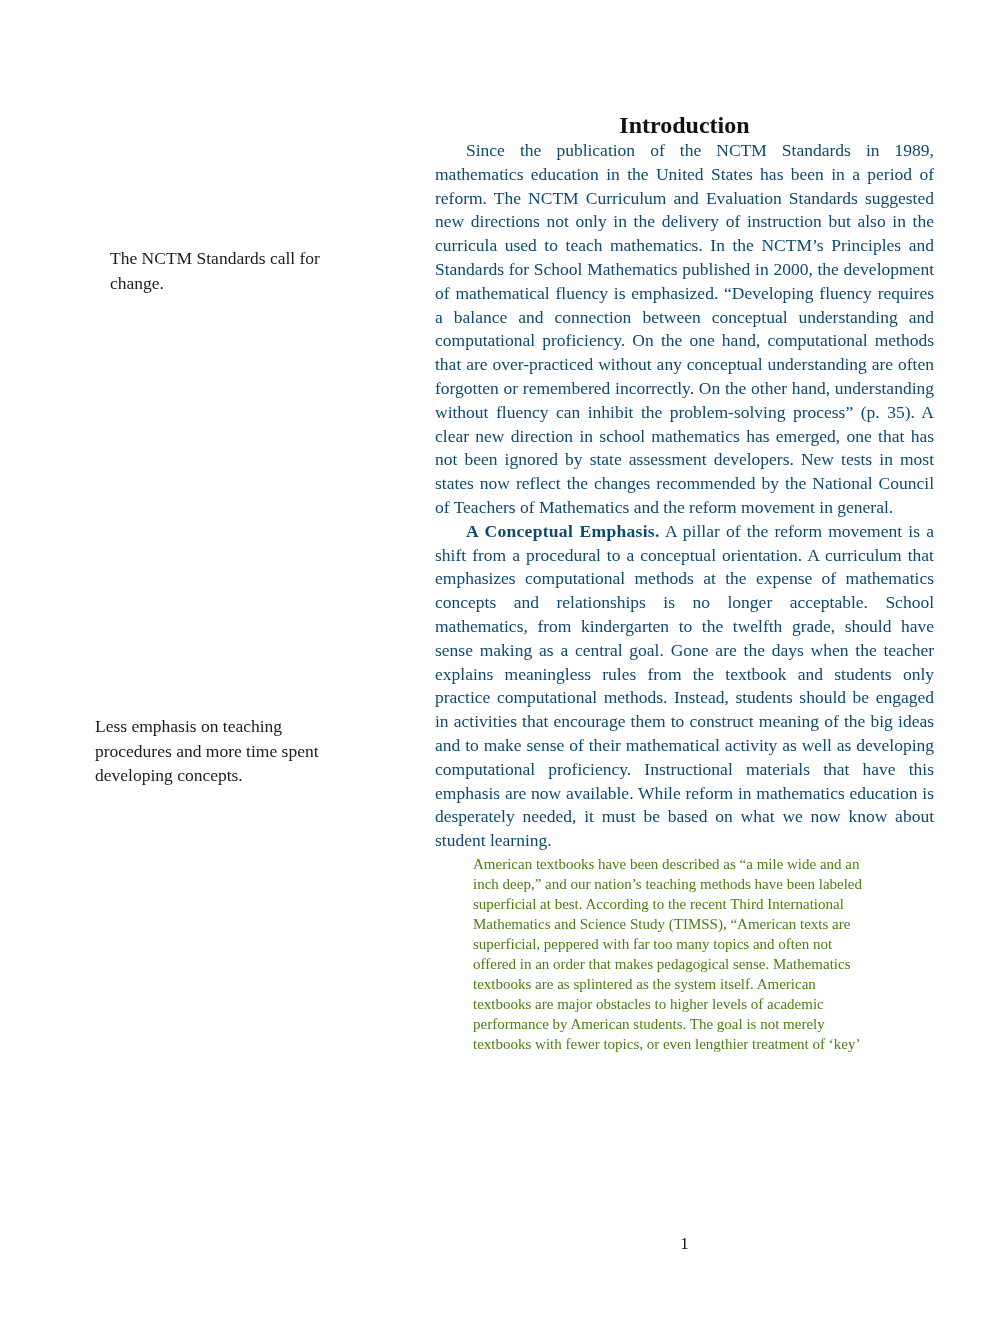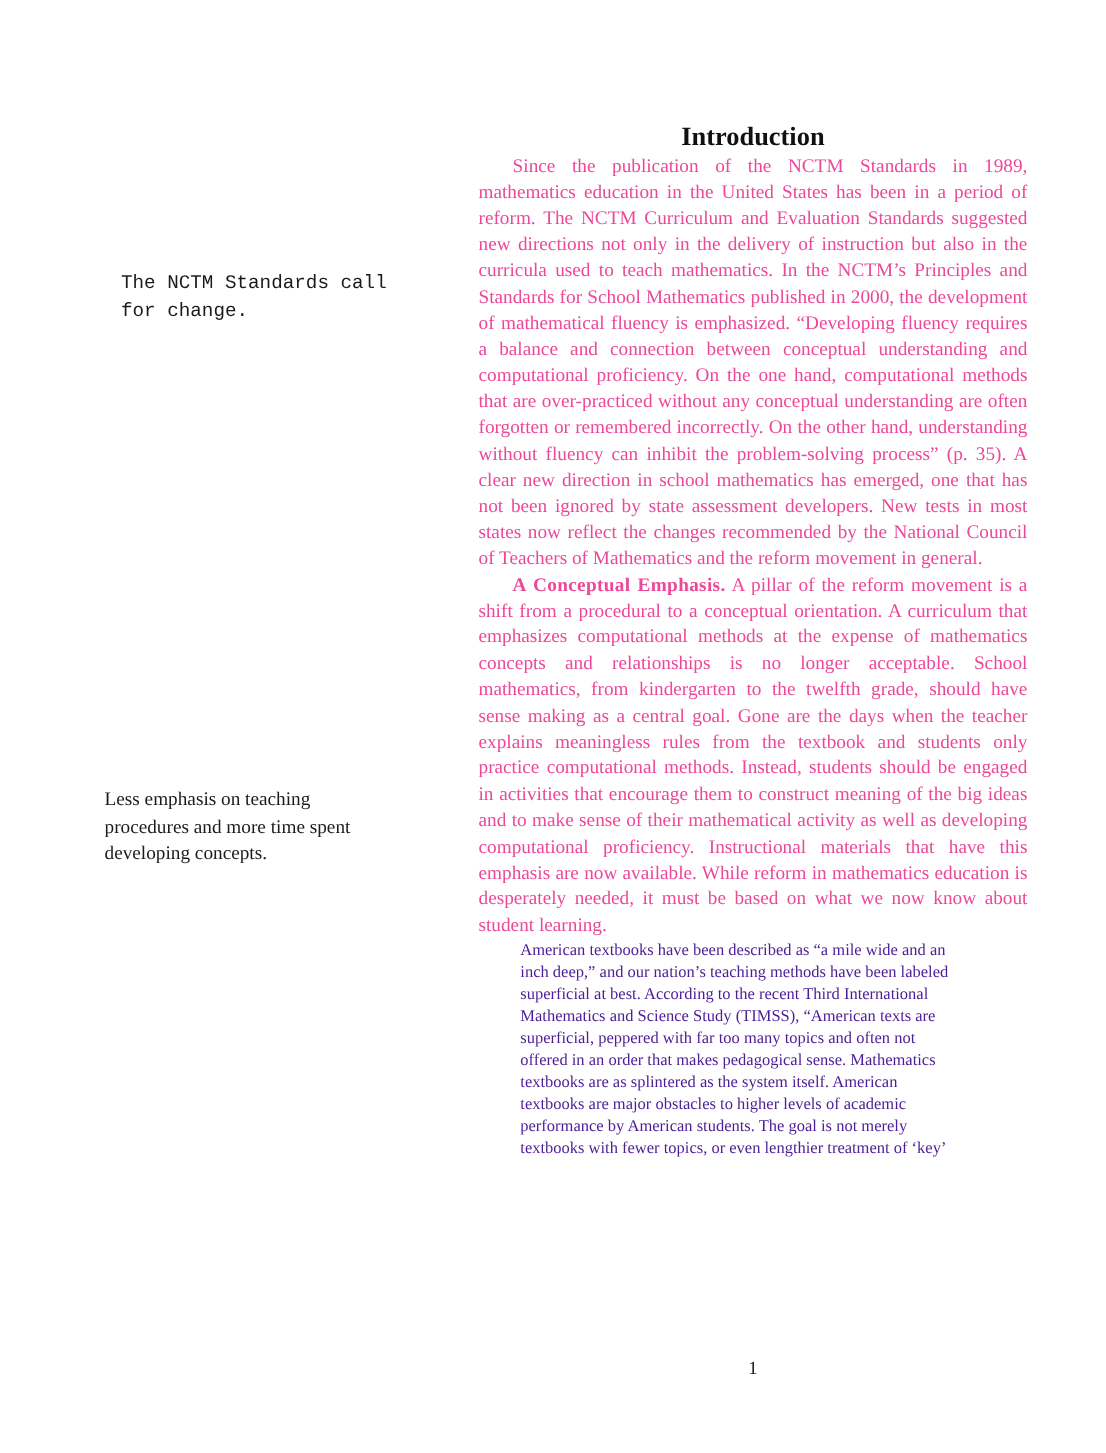--- a/index.html
+++ b/index.html
@@ -12,53 +12,53 @@
     font-family: "Liberation Serif", "DejaVu Serif", serif;
     color: #161616;
     overflow: hidden;
   }
   .margin-note {
     position: absolute;
     font-size: 17.5px;
     line-height: 1.4;
     color: #1b1b1b;
   }
-  .margin-note.note1 { left: 110px; top: 246px; width: 262px; font-family: Liberation Mono, monospace; }
+  .margin-note.note1 { left: 110px; top: 246px; width: 262px; }
   .margin-note.note2 { left: 95px;  top: 714px; width: 236px; }
   .main-column {
     position: absolute;
     left: 435px;
     top: 113px;
     width: 499px;
   }
   .section-heading {
     text-align: center;
     font-weight: bold;
     font-size: 24px;
     line-height: 24px;
     margin-bottom: 2px;
     color: #111;
   }
   .body-para {
     text-align: justify;
     font-size: 17.5px;
     line-height: 23.8px;
     text-indent: 31px;
-    color: #ec4899;
+    color: #0c4a6e;
   }
   .body-para .lead-in { font-weight: bold; letter-spacing: 0.3px; }
   .body-para .inline-bold { font-weight: normal; }
   .block-quote {
     margin-left: 38px;
     width: 402px;
     font-size: 15px;
     line-height: 20px;
     text-align: left;
     margin-top: 1px;
-    color: #4c1d95;
+    color: #4d7c0f;
   }
   .page-number {
     position: absolute;
     left: 435px;
     top: 1234px;
     width: 499px;
     text-align: center;
     font-size: 17px;
     color: #161616;
   }

